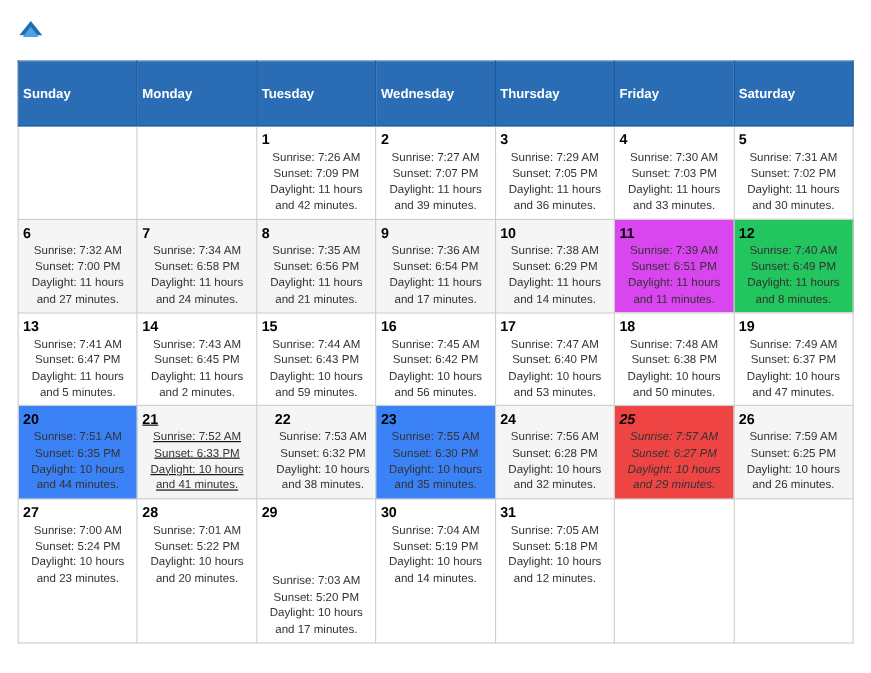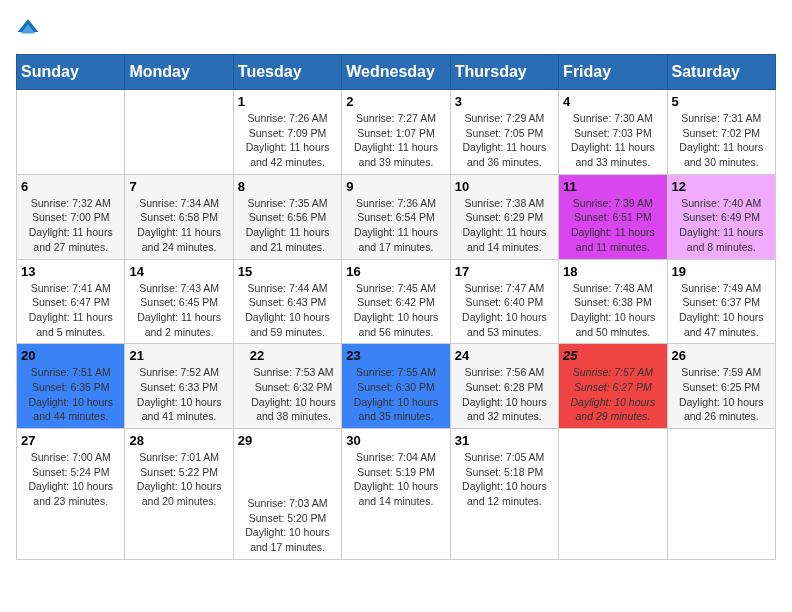--- a/index.html
+++ b/index.html
@@ -45,23 +45,23 @@
       color: #555;
     }
     .calendar {
       width: 100%;
       border-collapse: collapse;
       font-size: 11px;
     }
     .calendar th {
       background: #2a6db5;
       color: #fff;
-      padding: 8px 4px;
+      padding: 22px 4px;
       text-align: left;
-      font-size: 16px;
+      font-size: 12px;
       font-weight: bold;
       border: 1px solid #1a5a9a;
     }
     .calendar td {
       border: 1px solid #ccc;
       vertical-align: top;
       padding: 4px 4px;
       width: 108px;
       min-height: 80px;
       background: #fff;
@@ -123,21 +123,21 @@
         <td class="empty"></td>
         <td>
           <span class="day-num">1</span>
           <div class="day-info" style="white-space: pre-line;">Sunrise: 7:26 AM
 Sunset: 7:09 PM
 Daylight: 11 hours and 42 minutes.</div>
         </td>
         <td>
           <span class="day-num">2</span>
           <div class="day-info" style="white-space: pre-line;">Sunrise: 7:27 AM
-Sunset: 1:07 PM
+Sunset: 7:07 PM
 Daylight: 11 hours and 39 minutes.</div>
         </td>
         <td>
           <span class="day-num">3</span>
           <div class="day-info" style="white-space: pre-line;">Sunrise: 7:29 AM
 Sunset: 7:05 PM
 Daylight: 11 hours and 36 minutes.</div>
         </td>
         <td>
           <span class="day-num">4</span>
@@ -182,21 +182,21 @@
           <div class="day-info" style="white-space: pre-line;">Sunrise: 7:38 AM
 Sunset: 6:29 PM
 Daylight: 11 hours and 14 minutes.</div>
         </td>
         <td style="background: #d946ef;">
           <span class="day-num">11</span>
           <div class="day-info" style="white-space: pre-line;">Sunrise: 7:39 AM
 Sunset: 6:51 PM
 Daylight: 11 hours and 11 minutes.</div>
         </td>
-        <td style="background: #f0abfc;">
+        <td style="background: #22c55e;">
           <span class="day-num">12</span>
           <div class="day-info" style="white-space: pre-line;">Sunrise: 7:40 AM
 Sunset: 6:49 PM
 Daylight: 11 hours and 8 minutes.</div>
         </td>
       </tr>
       <tr>
         <td>
           <span class="day-num">13</span>
           <div class="day-info" style="white-space: pre-line;">Sunrise: 7:41 AM
@@ -240,21 +240,21 @@
 Daylight: 10 hours and 47 minutes.</div>
         </td>
       </tr>
       <tr>
         <td style="background: #3b82f6;">
           <span class="day-num">20</span>
           <div class="day-info" style="white-space: pre-line;">Sunrise: 7:51 AM
 Sunset: 6:35 PM
 Daylight: 10 hours and 44 minutes.</div>
         </td>
-        <td style="background: rgb(245, 245, 245);">
+        <td style="background: rgb(245, 245, 245); text-decoration: underline;">
           <span class="day-num">21</span>
           <div class="day-info" style="white-space: pre-line;">Sunrise: 7:52 AM
 Sunset: 6:33 PM
 Daylight: 10 hours and 41 minutes.</div>
         </td>
         <td style="background: rgb(245, 245, 245); padding-left: 16px;">
           <span class="day-num">22</span>
           <div class="day-info" style="white-space: pre-line;">Sunrise: 7:53 AM
 Sunset: 6:32 PM
 Daylight: 10 hours and 38 minutes.</div>

